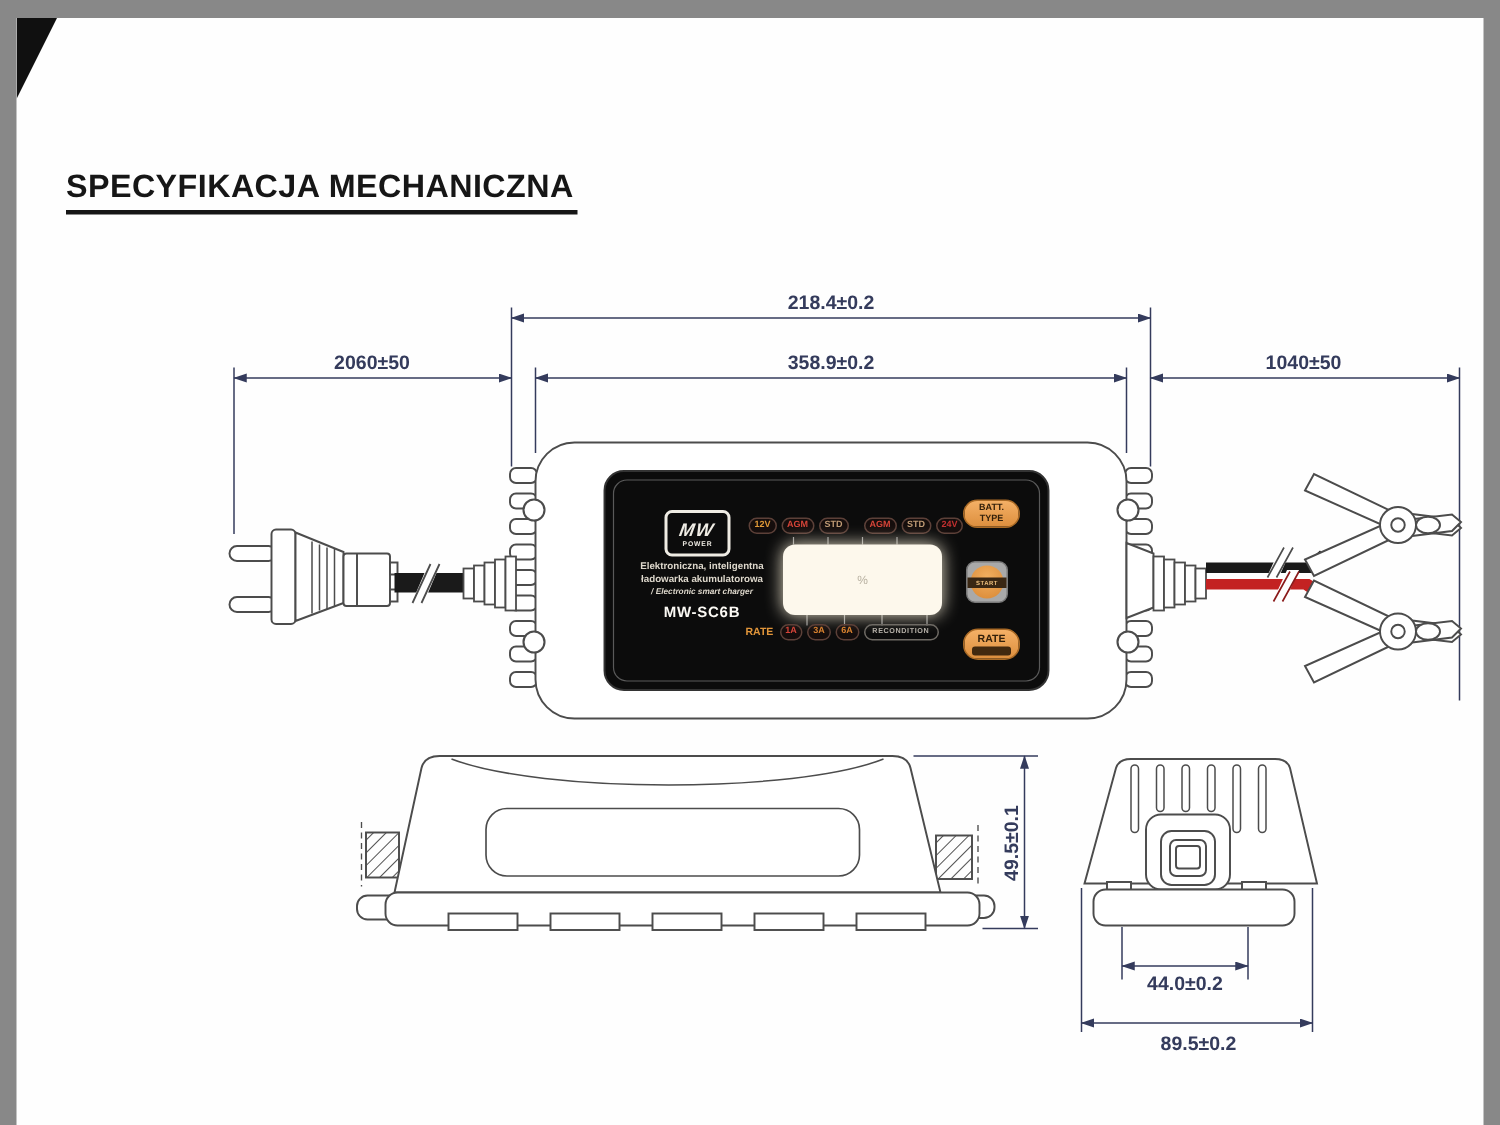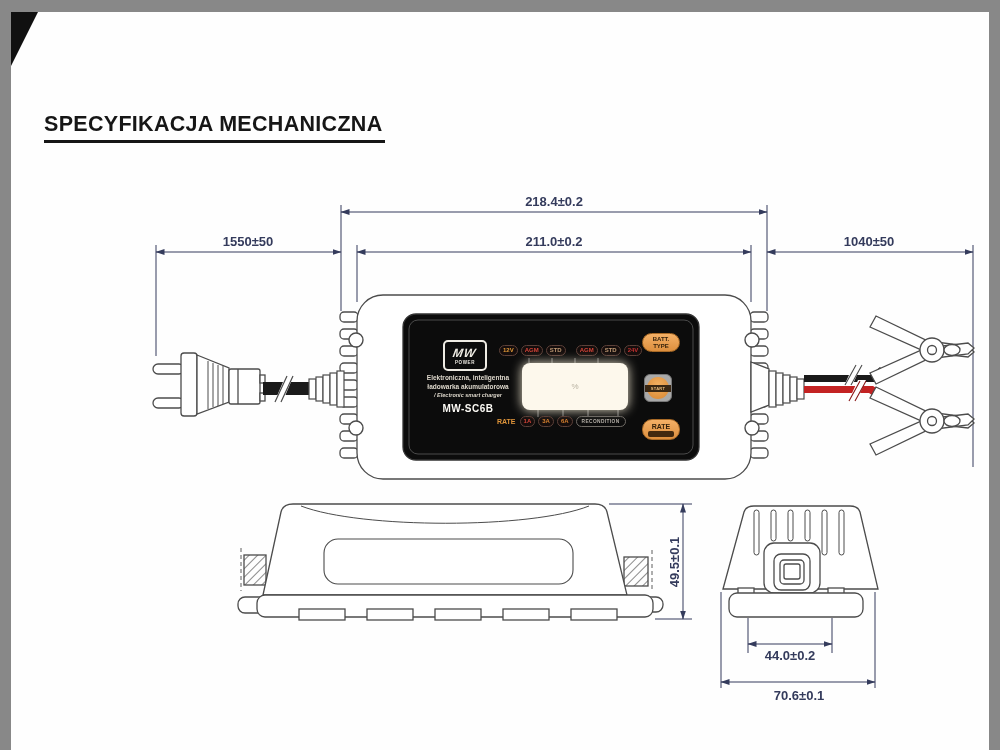--- a/index.html
+++ b/index.html
@@ -222,26 +222,26 @@
     <rect x="773" y="552" width="16" height="15" rx="2"></rect>
     <rect x="727" y="576" width="16" height="7"></rect>
     <rect x="817" y="576" width="16" height="7"></rect>
     <rect x="718" y="581" width="134" height="24" rx="8"></rect>
   </g>
 </svg>
 
 <div class="title">SPECYFIKACJA MECHANICZNA</div>
 
 <div class="dim" style="left:543px;top:182px;">218.4±0.2</div>
-<div class="dim" style="left:543px;top:222px;">211.0±0.2</div>
-<div class="dim" style="left:237px;top:222px;">1550±50</div>
+<div class="dim" style="left:543px;top:222px;">358.9±0.2</div>
+<div class="dim" style="left:237px;top:222px;">2060±50</div>
 <div class="dim" style="left:858px;top:222px;">1040±50</div>
 <div class="dim vert" style="left:663px;top:550px;">49.5±0.1</div>
 <div class="dim" style="left:779px;top:636px;">44.0±0.2</div>
-<div class="dim" style="left:788px;top:676px;">70.6±0.1</div>
+<div class="dim" style="left:788px;top:676px;">89.5±0.2</div>
 
 <div class="panel">
   <div class="logo">
     <div class="logo-mw">MW</div>
     <div class="logo-power">POWER</div>
   </div>
   <div class="desc">
     <div class="d12">Elektroniczna, inteligentna</div>
     <div class="d12">ładowarka akumulatorowa</div>
     <div class="d3">/ Electronic smart charger</div>

